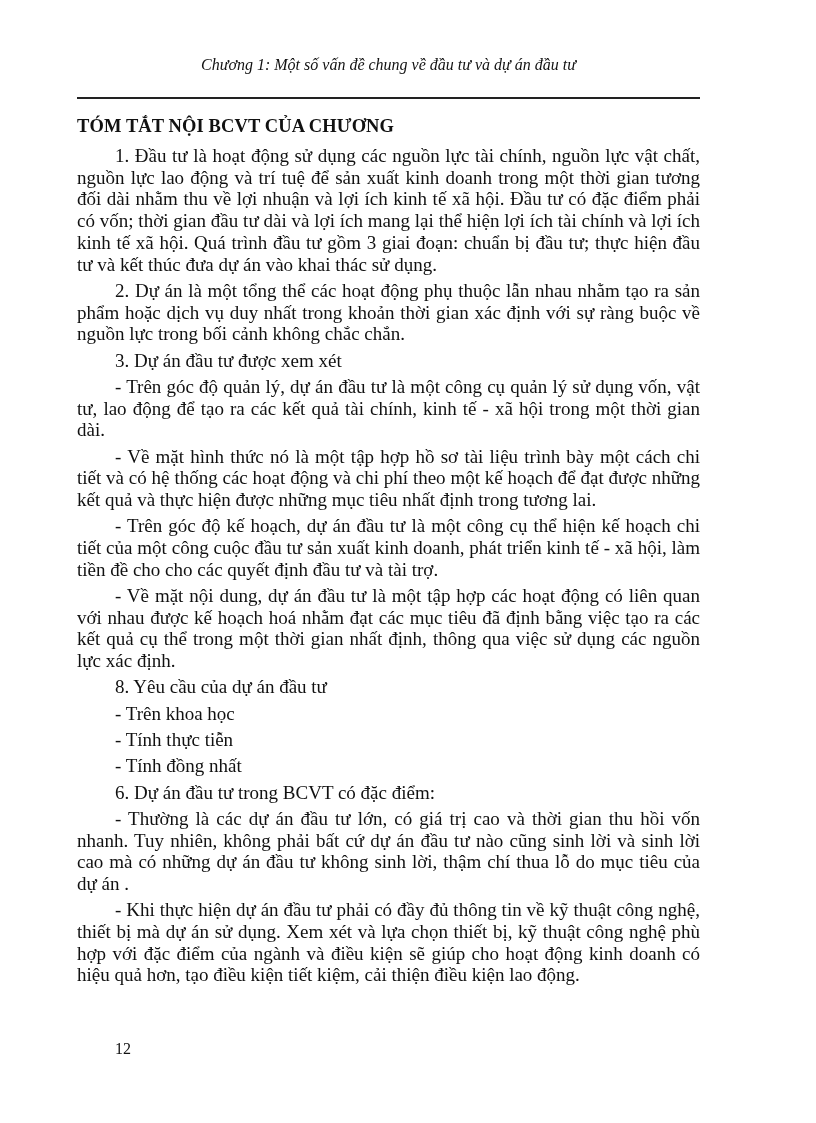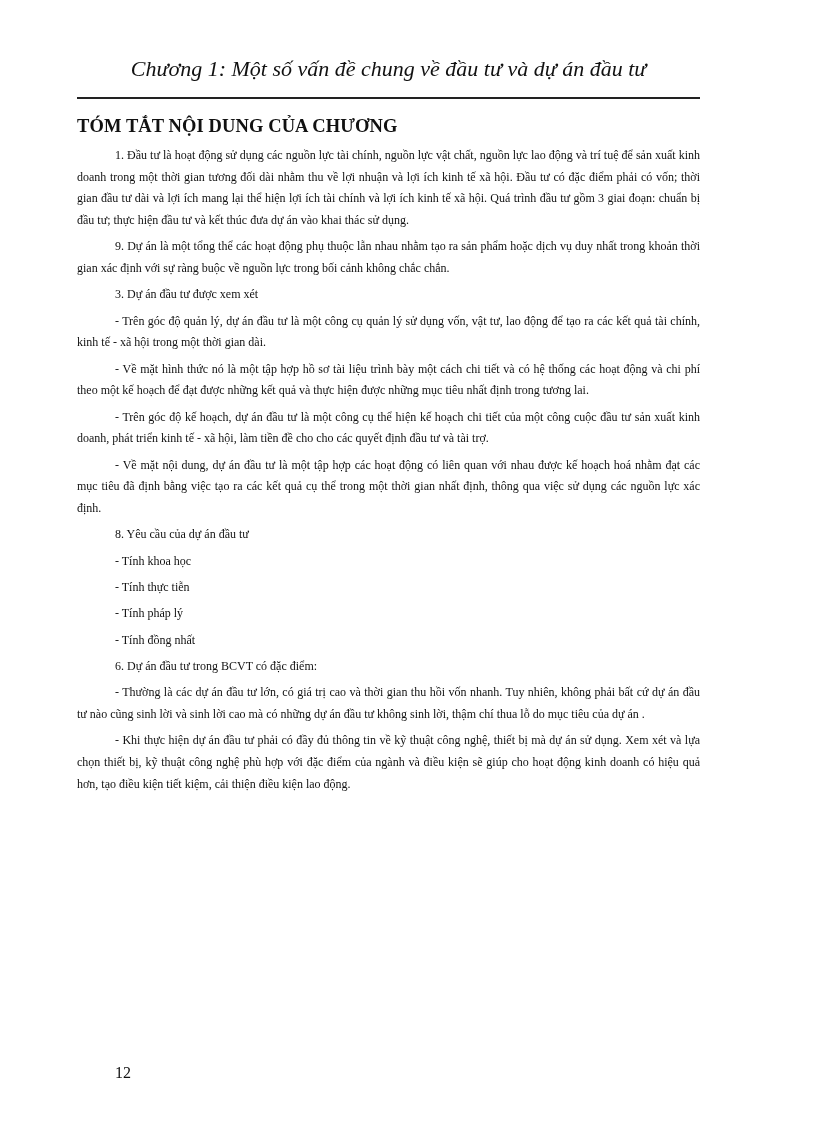--- a/index.html
+++ b/index.html
@@ -1,44 +1,43 @@
 <!DOCTYPE html>
 <html><head>
 <meta charset="utf-8">
 <style>
   html, body { margin: 0; padding: 0; background: #ffffff; }
   body { width: 816px; height: 1123px; position: relative; overflow: hidden;
          font-family: "Liberation Serif", "DejaVu Serif", serif; color: #111; }
   .header { position: absolute; top: 56px; left: 77px; width: 623px; text-align: center;
-            font-style: italic; font-size: 22px; }
+            font-style: italic; font-size: 16px; }
   .rule { position: absolute; top: 97px; left: 77px; width: 623px; height: 2px; background: #222; }
   .content { position: absolute; top: 113px; left: 77px; width: 623px; }
   h2 { margin: 0 0 6px 0; font-size: 18.5px; font-weight: bold; line-height: 26px; letter-spacing: 0.1px; }
-  p { margin: 0 0 4.6px 0; font-size: 12px; line-height: 21.7px; text-align: justify; text-indent: 38px; }
+  p { margin: 0 0 4.6px 0; font-size: 19px; line-height: 21.7px; text-align: justify; text-indent: 38px; }
   p.plain { text-indent: 38px; }
-  .page-num { position: absolute; top: 1040px; left: 115px; font-size: 16px; margin-top: 24px; }
+  .page-num { position: absolute; top: 1040px; left: 115px; font-size: 16px; }
 </style>
 </head>
 <body>
 
 <div class="header">Chương 1: Một số vấn đề chung về đầu tư và dự án đầu tư</div>
 <div class="rule"></div>
 
 <div class="content">
-  <h2>TÓM TẮT NỘI DUNG CỦA CHƯƠNG</h2>
+  <h2>TÓM TẮT NỘI BCVT CỦA CHƯƠNG</h2>
   <p>1. Đầu tư là hoạt động sử dụng các nguồn lực tài chính, nguồn lực vật chất, nguồn lực lao động và trí tuệ để sản xuất kinh doanh trong một thời gian tương đối dài nhằm thu về lợi nhuận và lợi ích kinh tế xã hội. Đầu tư có đặc điểm phải có vốn; thời gian đầu tư dài và lợi ích mang lại thể hiện lợi ích tài chính và lợi ích kinh tế xã hội. Quá trình đầu tư gồm 3 giai đoạn: chuẩn bị đầu tư; thực hiện đầu tư và kết thúc đưa dự án vào khai thác sử dụng.</p>
-  <p>9. Dự án là một tổng thể các hoạt động phụ thuộc lẫn nhau nhằm tạo ra sản phẩm hoặc dịch vụ duy nhất trong khoản thời gian xác định với sự ràng buộc về nguồn lực trong bối cảnh không chắc chắn.</p>
+  <p>2. Dự án là một tổng thể các hoạt động phụ thuộc lẫn nhau nhằm tạo ra sản phẩm hoặc dịch vụ duy nhất trong khoản thời gian xác định với sự ràng buộc về nguồn lực trong bối cảnh không chắc chắn.</p>
   <p>3. Dự án đầu tư được xem xét</p>
   <p>- Trên góc độ quản lý, dự án đầu tư là một công cụ quản lý sử dụng vốn, vật tư, lao động để tạo ra các kết quả tài chính, kinh tế - xã hội trong một thời gian dài.</p>
   <p>- Về mặt hình thức nó là một tập hợp hồ sơ tài liệu trình bày một cách chi tiết và có hệ thống các hoạt động và chi phí theo một kế hoạch để đạt được những kết quả và thực hiện được những mục tiêu nhất định trong tương lai.</p>
   <p>- Trên góc độ kế hoạch, dự án đầu tư là một công cụ thể hiện kế hoạch chi tiết của một công cuộc đầu tư sản xuất kinh doanh, phát triển kinh tế - xã hội, làm tiền đề cho cho các quyết định đầu tư và tài trợ.</p>
   <p>- Về mặt nội dung, dự án đầu tư là một tập hợp các hoạt động có liên quan với nhau được kế hoạch hoá nhằm đạt các mục tiêu đã định bằng việc tạo ra các kết quả cụ thể trong một thời gian nhất định, thông qua việc sử dụng các nguồn lực xác định.</p>
   <p>8. Yêu cầu của dự án đầu tư</p>
-  <p class="plain">- Tính khoa học</p>
+  <p class="plain">- Trên khoa học</p>
   <p class="plain">- Tính thực tiễn</p>
-  <p class="plain">- Tính pháp lý</p>
   <p class="plain">- Tính đồng nhất</p>
   <p>6. Dự án đầu tư trong BCVT có đặc điểm:</p>
   <p>- Thường là các dự án đầu tư lớn, có giá trị cao và thời gian thu hồi vốn nhanh. Tuy nhiên, không phải bất cứ dự án đầu tư nào cũng sinh lời và sinh lời cao  mà có những dự án đầu tư không sinh lời, thậm chí thua lỗ do mục tiêu của dự án .</p>
   <p>- Khi thực hiện dự án đầu tư phải có đầy đủ thông tin về kỹ thuật công nghệ, thiết bị mà dự án sử dụng. Xem xét và lựa chọn thiết bị, kỹ thuật công nghệ phù hợp với đặc điểm của ngành và điều kiện sẽ giúp cho hoạt động kinh doanh có hiệu quả hơn, tạo điều kiện tiết kiệm, cải thiện điều kiện lao động.</p>
 </div>
 
 <div class="page-num">12</div>
 
 </body></html>

